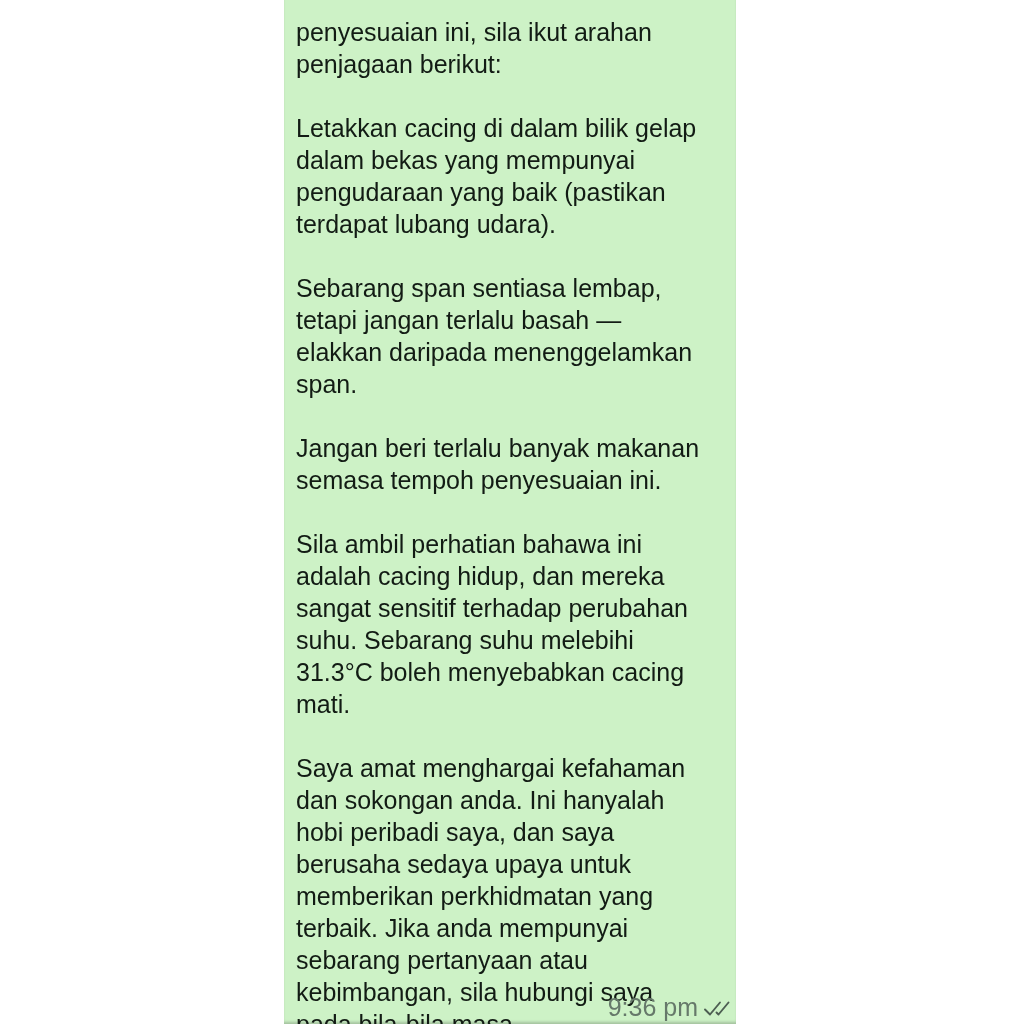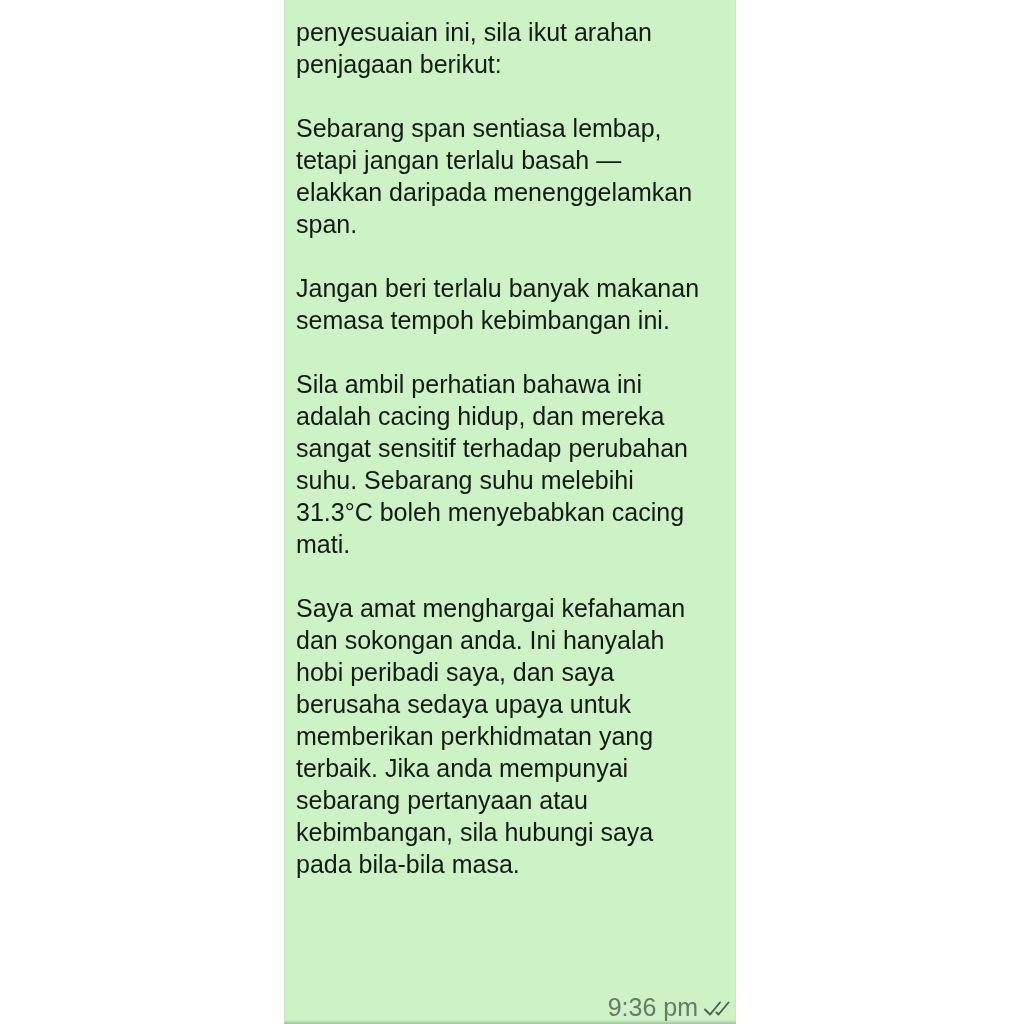--- a/index.html
+++ b/index.html
@@ -63,26 +63,30 @@
   }
 </style>
 </head>
 <body style="background: rgb(255, 255, 255);">
 
 <div class="stage">
   <div class="bubble" style="background: rgb(205, 242, 198);">
     <div class="msg-text" style="color: rgb(18, 27, 20);">
       <div class="para">penyesuaian ini, sila ikut arahan
 penjagaan berikut:</div>
+      <div class="para">Letakkan cacing di dalam bilik gelap
+dalam bekas yang mempunyai
+pengudaraan yang baik (pastikan
+terdapat lubang udara).</div>
       <div class="para">Sebarang span sentiasa lembap,
 tetapi jangan terlalu basah —
 elakkan daripada menenggelamkan
 span.</div>
       <div class="para">Jangan beri terlalu banyak makanan
-semasa tempoh kebimbangan ini.</div>
+semasa tempoh penyesuaian ini.</div>
       <div class="para">Sila ambil perhatian bahawa ini
 adalah cacing hidup, dan mereka
 sangat sensitif terhadap perubahan
 suhu. Sebarang suhu melebihi
 31.3°C boleh menyebabkan cacing
 mati.</div>
       <div class="para">Saya amat menghargai kefahaman
 dan sokongan anda. Ini hanyalah
 hobi peribadi saya, dan saya
 berusaha sedaya upaya untuk

